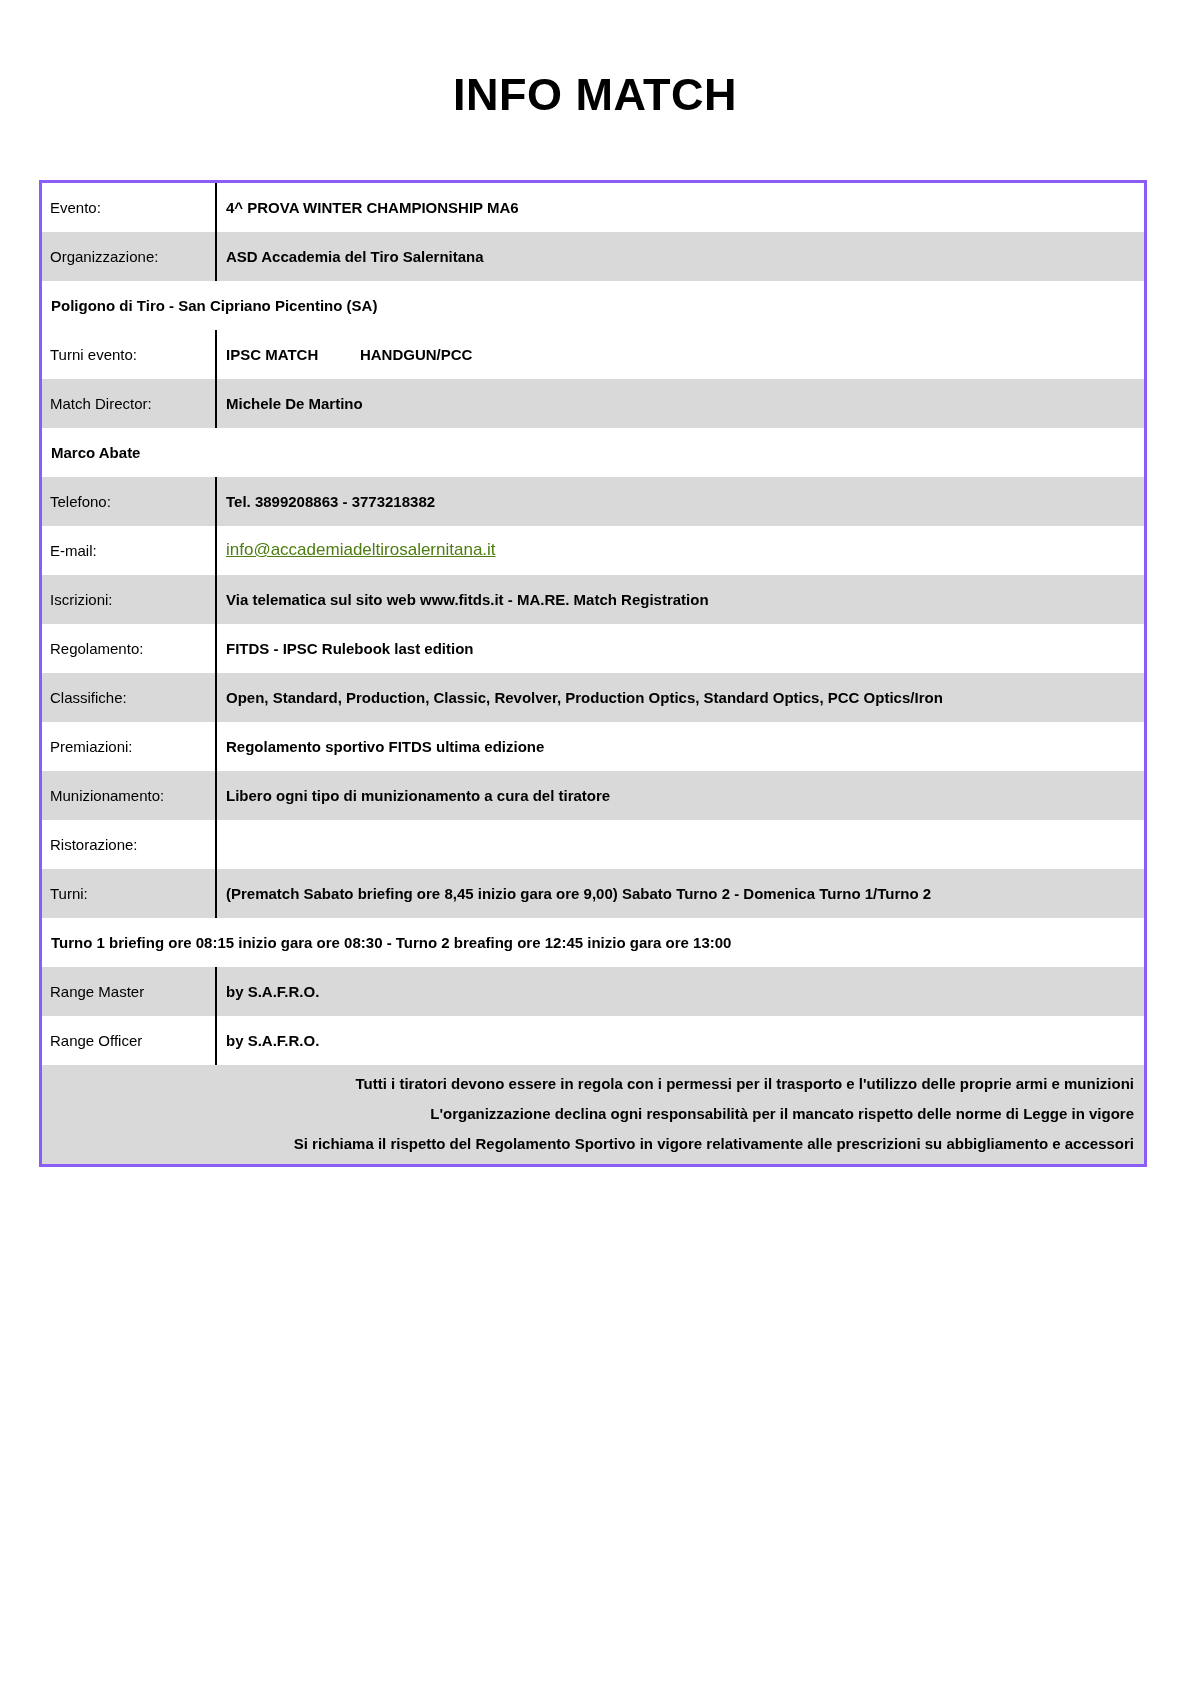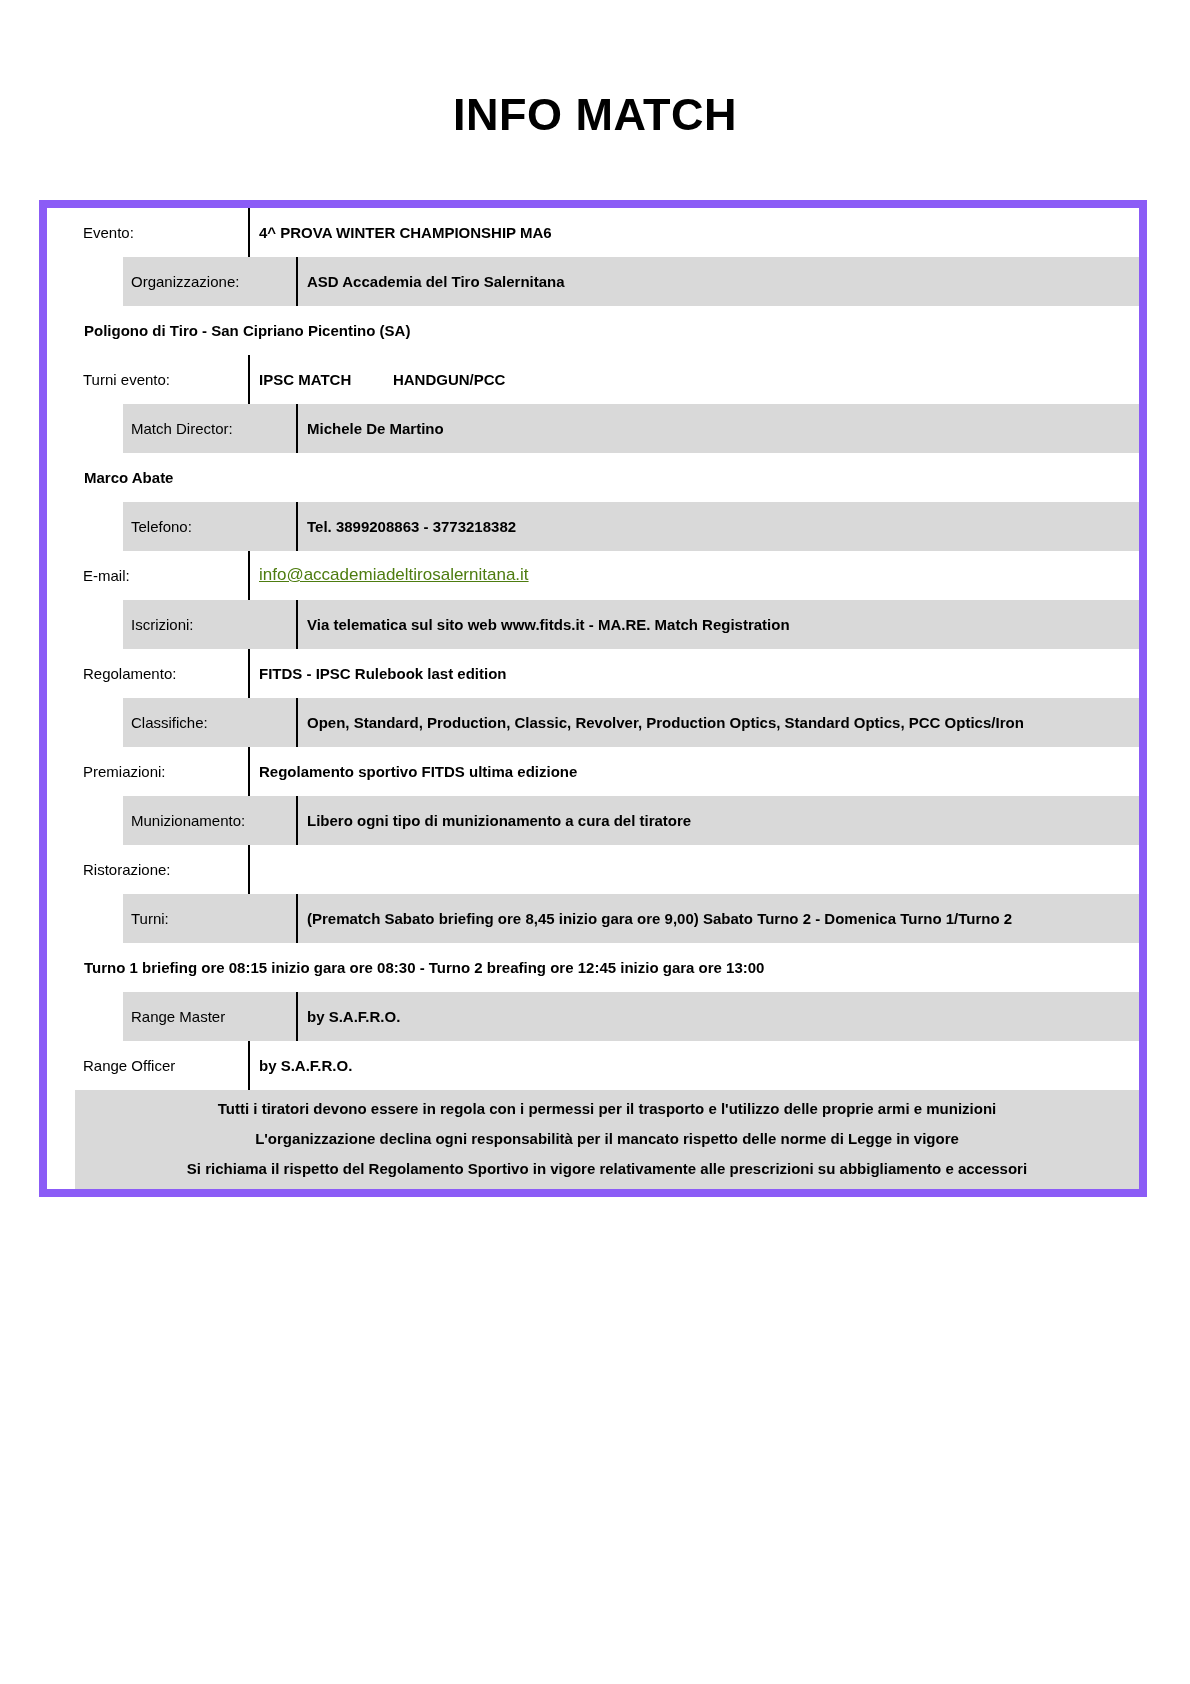--- a/index.html
+++ b/index.html
@@ -9,43 +9,41 @@
   body {
     width: 1190px;
     height: 1684px;
     background: #ffffff;
     font-family: "Liberation Sans", sans-serif;
     color: #000000;
     position: relative;
     overflow: hidden;
   }
   .page-title {
-    margin: 90px 0 0 0;
+    margin: 70px 0 0 0;
     text-align: center;
     font-size: 45px;
     font-weight: bold;
     line-height: 1.1;
     letter-spacing: 0.5px;
   }
   .info-table {
     margin: 60px 0 0 39px;
     width: 1108px;
-    border: 8px solid #8b5cf6;
+    border: 3px solid #8b5cf6;
     box-sizing: border-box;
     background: #ffffff;
-    padding-left: 28px;
   }
   .row {
     display: flex;
     height: 49px;
     background: #ffffff;
   }
   .row.alt {
     background: #d9d9d9;
-    margin-left: 48px;
   }
   .cell {
     display: flex;
     align-items: center;
     box-sizing: border-box;
   }
   .cell.label {
     flex: 0 0 175px;
     width: 175px;
     border-right: 2px solid #000000;
@@ -69,20 +67,21 @@
   }
   .footer-note {
     background: #d9d9d9;
     text-align: center;
     padding: 4px 10px 5px 10px;
   }
   .footer-line {
     font-size: 15px;
     font-weight: bold;
     line-height: 30px;
+    text-align: right;
   }
 </style>
 </head>
 <body>
 
 <h1 class="page-title">INFO MATCH</h1>
 
 <div class="info-table" id="info-table">
 
 <div class="row">

